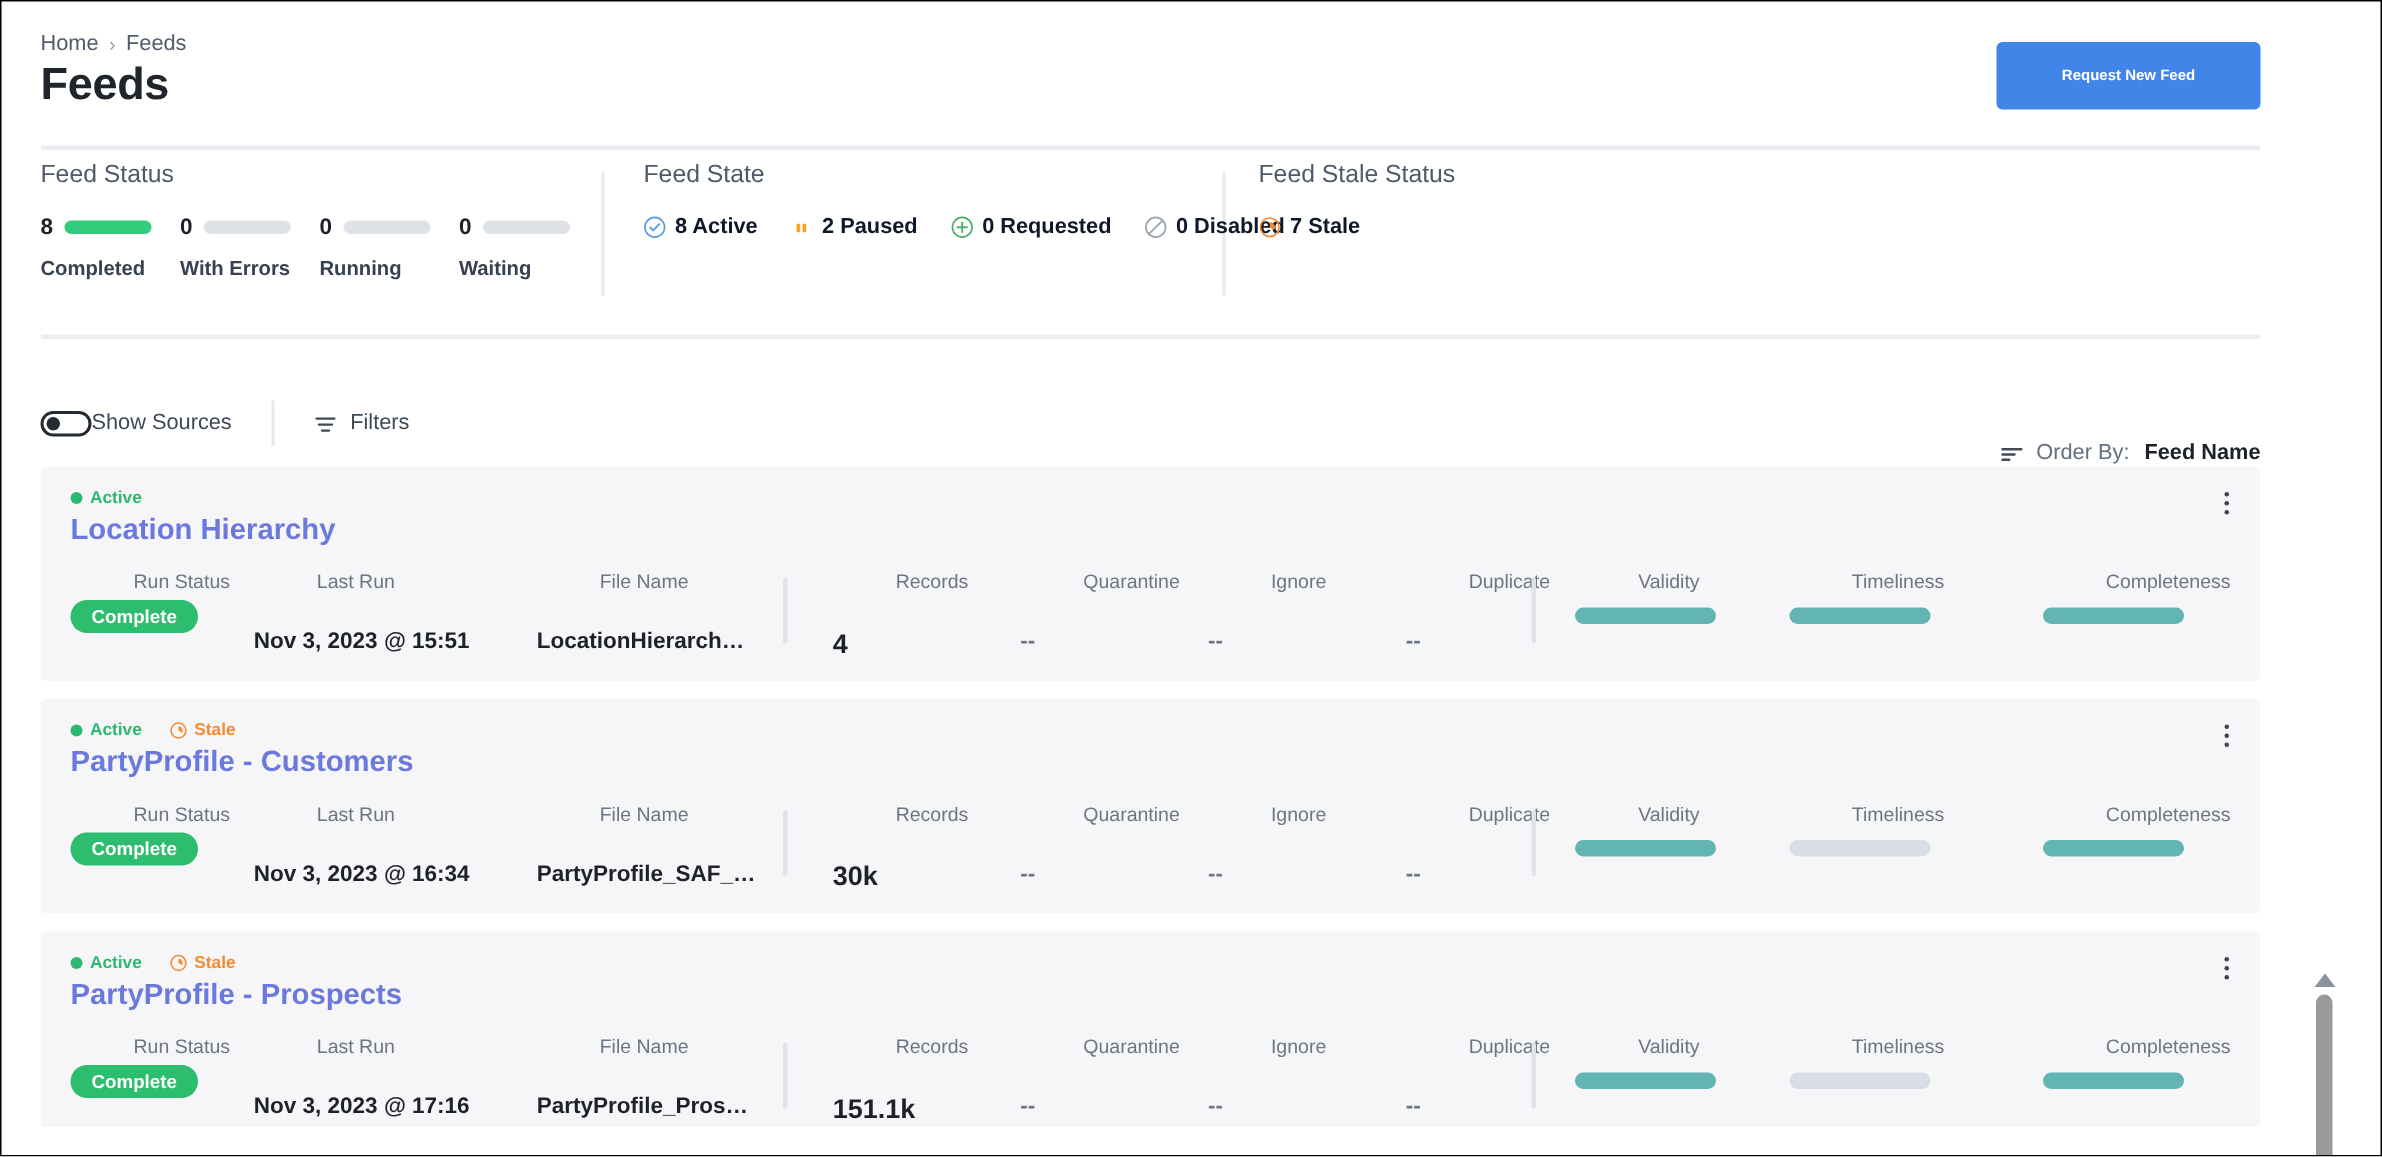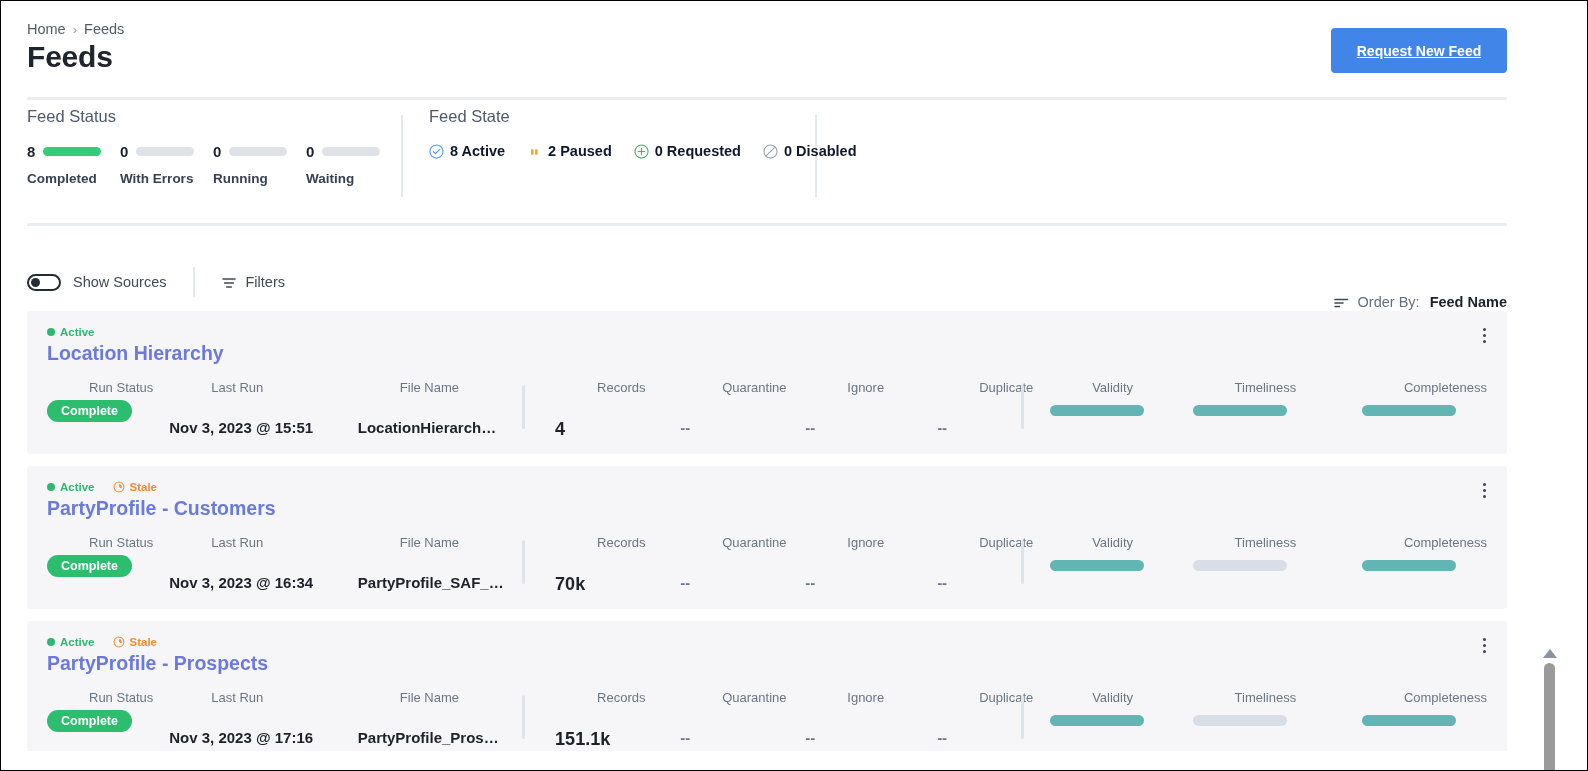--- a/index.html
+++ b/index.html
@@ -23,23 +23,22 @@
   .breadcrumb .crumb { color: #515c6b; }
   .breadcrumb .sep { color: #97a2b0; font-size: 13px; }
   .page-title { font-size: 30px; font-weight: 700; color: #20242b; letter-spacing: -0.2px; margin-top: 3px; }
 
   .primary-btn {
     position: absolute; right: 80px; top: 27px;
     width: 176px; height: 45px;
     background: #4285e8; color: #fff;
     border: none; border-radius: 4px;
     font-family: "Liberation Sans", sans-serif;
-    font-size: 14px; font-weight: 700;
+    font-size: 10px; font-weight: 700;
     cursor: pointer;
-    text-decoration: underline;
   }
 
   .hr { position:absolute; left: 26px; right: 80px; height: 3px; background: #e9edf2; border-radius: 2px; }
   .hr.top { top: 96px; }
   .hr.mid { top: 222px; }
 
   
   .summary { display: flex; padding: 14px 42px 0 26px; height: 126px; }
   .sum-group { position: relative; }
   .sum-title { font-size: 16.5px; color: #4e5a69; font-weight: 400; margin-bottom: 17px; }
@@ -55,21 +54,21 @@
   .vdiv { width: 2px; background: #e3e8ee; margin: 8px 0 22px 0; align-self: stretch; }
 
   .state-items { display: flex; align-items: center; gap: 22px; }
   .state-item { display: flex; align-items: center; gap: 6px; font-size: 14.5px; font-weight: 700; color: #0f172a; white-space: nowrap; }
 
   .ic { width: 15px; height: 15px; display: inline-block; position: relative; flex: 0 0 15px; }
   .ic svg { display: block; }
 
   
   .toolbar { position: relative; height: 58px; display: flex; align-items: center; padding: 0 26px; }
-  .toggle-wrap { display: flex; align-items: center; gap: 12px; cursor: pointer; }
+  .toggle-wrap { display: flex; align-items: center; gap: 0; cursor: pointer; }
   .toggle {
     width: 34px; height: 17px; border-radius: 10px;
     border: 2px solid #242b33; background: #fff;
     position: relative; flex: 0 0 34px;
   }
   .toggle .knob { position: absolute; left: 2px; top: 2px; width: 9px; height: 9px; border-radius: 50%; background: #242b33; }
   .tb-label { font-size: 14.5px; color: #3f4a57; font-weight: 400; }
   .tb-sep { width: 2px; height: 30px; background: #e3e8ee; margin: 0 26px; }
   .tb-item { display: flex; align-items: center; gap: 10px; cursor: pointer; }
 
@@ -232,20 +231,34 @@
               </svg>
           </span>
           <span>0 Disabled</span>
         </div>
 
       </div>
     </div>
 
     <div class="vdiv"></div>
 
+    <div class="sum-group" style="padding-left:22px;">
+      <div class="sum-title">Feed Stale Status</div>
+      <div class="state-items">
+        <div class="state-item">
+          <span class="ic">
+            <svg width="15" height="15" viewBox="0 0 16 16">
+                <circle cx="8" cy="8" r="6.6" fill="none" stroke="#f58b2c" stroke-width="1.2"></circle>
+                <path d="M8 8 L8 4.3 A3.7 3.7 0 0 1 11.2 9.9 Z" fill="#f58b2c"></path>
+              </svg>
+          </span>
+          <span>7 Stale</span>
+        </div>
+      </div>
+    </div>
 
   </div>
 
   <div class="hr mid"></div>
 
   <div class="toolbar" style="margin-top:34px;">
     <div class="toggle-wrap">
       <span class="toggle">
           <span class="knob"></span>
         </span>
@@ -362,21 +375,21 @@
             <div class="m-label">Last Run</div>
             <div class="m-value">Nov 3, 2023 @ 16:34</div>
           </div>
           <div class="m" style="width:177px;">
             <div class="m-label">File Name</div>
             <div class="m-value">PartyProfile_SAF_…</div>
           </div>
           <div class="mdiv" style="left:495px;"></div>
           <div class="m" style="width:130px; margin-left:27px;">
             <div class="m-label">Records</div>
-            <div class="m-value" style="font-size:18px;">70k</div>
+            <div class="m-value" style="font-size:18px;">30k</div>
           </div>
           <div class="m" style="width:130px;">
             <div class="m-label">Quarantine</div>
             <div class="m-value dim">--</div>
           </div>
           <div class="m" style="width:137px;">
             <div class="m-label">Ignore</div>
             <div class="m-value dim">--</div>
           </div>
           <div class="m" style="width:88px;">

